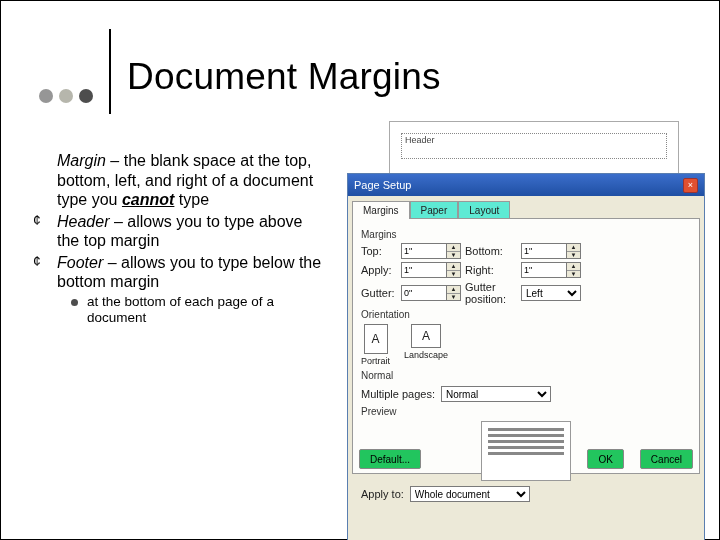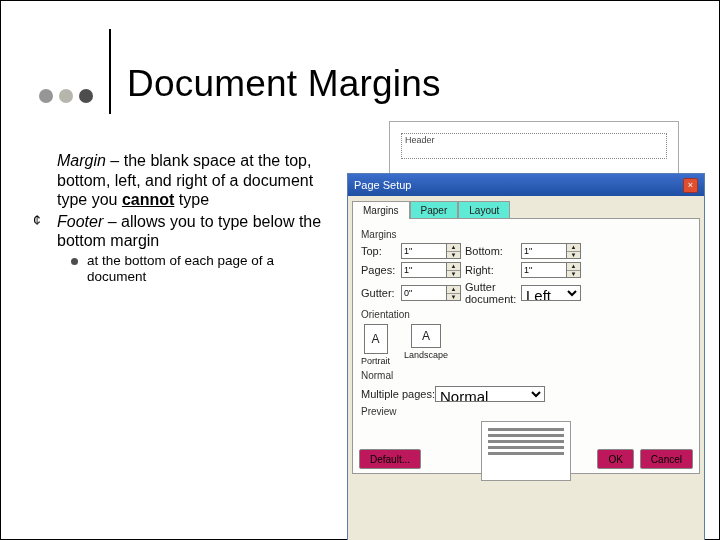--- a/index.html
+++ b/index.html
@@ -31,21 +31,21 @@
   .d1 { background:#969696; }
   .d2 { background:#b6b6ac; }
   .d3 { background:#4d4d4d; }
   .vline {
     position:absolute;
     top:28px; left:108px;
     width:2px; height:85px; background:#000;
   }
   .title-text {
     position:absolute;
-    top:62px; left:126px;
+    top:55px; left:126px;
     font-size:37px;
     font-weight:400;
     letter-spacing:0.2px;
     color:#000;
   }
   
   .body-col {
     position:absolute;
     top:150px; left:24px;
     width:300px;
@@ -71,21 +71,21 @@
     content:"";
     position:absolute;
     left:46px; top:5px;
     width:7px; height:7px;
     background:#4d4d4d;
     border-radius:50%;
   }
   .entry { position:relative; }
   .bold { font-weight:400; font-style:italic; }
   .boldn { font-weight:700; }
-  .under { text-decoration:underline; }
+  .under { text-decoration:underline;font-style:italic; }
   
   .shot {
     position:absolute;
     top:120px; left:346px;
     width:360px; height:400px;
   }
   .doc-behind {
     position:absolute;
     top:0; left:42px;
     width:290px; height:395px;
@@ -178,21 +178,21 @@
   .spin .arrs {
     width:14px; display:flex; flex-direction:column;
     border:1px solid #7a7a7a; border-left:none; background:#ece9d8;
   }
   .spin .arrs div {
     flex:1; font-size:6px; text-align:center; line-height:7px;
     border-bottom:1px solid #999;
   }
   .spin .arrs div:last-child{border-bottom:none;}
   .sel {
-    height:16px; font-size:15px; border:1px solid #7a7a7a; background:#fff;
+    height:16px; font-size:10px; border:1px solid #7a7a7a; background:#fff;
   }
   .orient {
     display:flex; gap:14px; margin-top:4px;
   }
   .orient .opt {
     display:flex; flex-direction:column; align-items:center;
     font-size:9px;
   }
   .orient .pg {
     width:24px; height:30px; background:#fff; border:1px solid #777;
@@ -204,33 +204,33 @@
     margin-top:4px;
     width:90px; height:60px;
     border:1px solid #999;
     background:#fff;
     margin-left:auto; margin-right:auto;
     padding:6px;
   }
   .preview-box .ln {
     height:3px; background:#888; margin-bottom:3px;
   }
-  .row { display:flex; align-items:center; margin-top:5px; }
+  .row { display:flex; align-items:center; gap:6px; margin-top:5px; }
   .btn {
     height:20px;
     padding:0 10px;
     font-size:10px;
-    background:#be185d;
+    background:#22c55e;
     border:1px solid #888;
     border-radius:2px;
   }
   .dlg-buttons {
     position:absolute;
     bottom:4px; right:6px;
-    display:flex; gap:6px;
+    display:flex; gap:16px;
   }
   .dlg-default {
     position:absolute;
     bottom:4px; left:6px;
   }
   .lbl { font-size:11px; }
 </style>
 </head>
 <body>
 <div class="slide">
@@ -242,20 +242,24 @@
   </div>
   <div class="vline"></div>
   <div class="title-text">Document Margins</div>
 
   <div class="body-col">
     <div class="entry l1">
       <span class="bold">Margin</span>
       <span> – the blank space at the top, bottom, left, and right of a document type you </span>
       <span class="boldn under">cannot</span>
       <span> type</span>
+    </div>
+    <div class="entry l1 l1-hollow">
+      <span class="bold">Header</span>
+      <span> – allows you to type above the top margin</span>
     </div>
     <div class="entry l1 l1-hollow" style="">
       <span class="bold">Footer</span>
       <span> – allows you to type below the bottom margin</span>
     </div>
     <div class="entry l2">
       <span>at the bottom of each page of a document</span>
     </div>
   </div>
 
@@ -287,21 +291,21 @@
             </div>
           <span class="lbl">Bottom:</span>
           <div class="spin">
               <input value="1&quot;" style="">
               <div class="arrs">
                 <div>▲</div>
                 <div>▼</div>
               </div>
             </div>
 
-          <span class="lbl">Pages:</span>
+          <span class="lbl">Apply:</span>
           <div class="spin">
               <input value="1&quot;" style="">
               <div class="arrs">
                 <div>▲</div>
                 <div>▼</div>
               </div>
             </div>
           <span class="lbl">Right:</span>
           <div class="spin">
               <input value="1&quot;" style="">
@@ -312,21 +316,21 @@
             </div>
 
           <span class="lbl">Gutter:</span>
           <div class="spin">
               <input value="0&quot;" style="">
               <div class="arrs">
                 <div>▲</div>
                 <div>▼</div>
               </div>
             </div>
-          <span class="lbl">Gutter document:</span>
+          <span class="lbl">Gutter position:</span>
           <select class="sel" style="width:60px">
             <option>Left</option>
           </select>
         </div>
 
         <div class="grp-label">Orientation</div>
         <div class="orient">
           <div class="opt">
             <div class="pg">
                 <span style="font-size:12px">A</span>
@@ -351,20 +355,26 @@
 
         <div class="grp-label">Preview</div>
         <div class="preview-box">
           <div class="ln"></div>
             <div class="ln"></div>
             <div class="ln"></div>
             <div class="ln"></div>
             <div class="ln"></div>
         </div>
 
+        <div class="row">
+          <span class="lbl">Apply to:</span>
+          <select class="sel" style="width:120px">
+            <option>Whole document</option>
+          </select>
+        </div>
 
         <button class="btn dlg-default">Default...</button>
         <div class="dlg-buttons">
           <button class="btn">OK</button>
           <button class="btn">Cancel</button>
         </div>
       </div>
     </div>
   </div>
 

